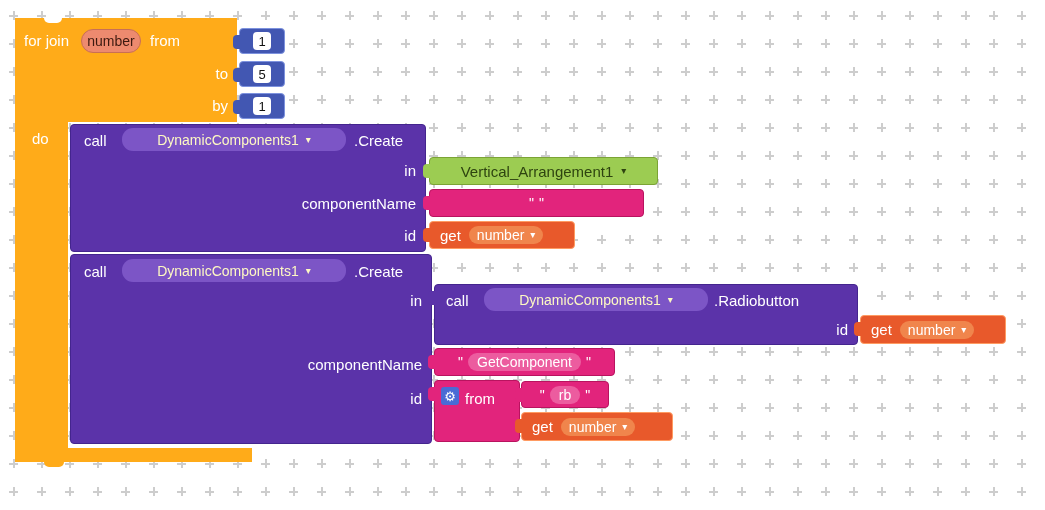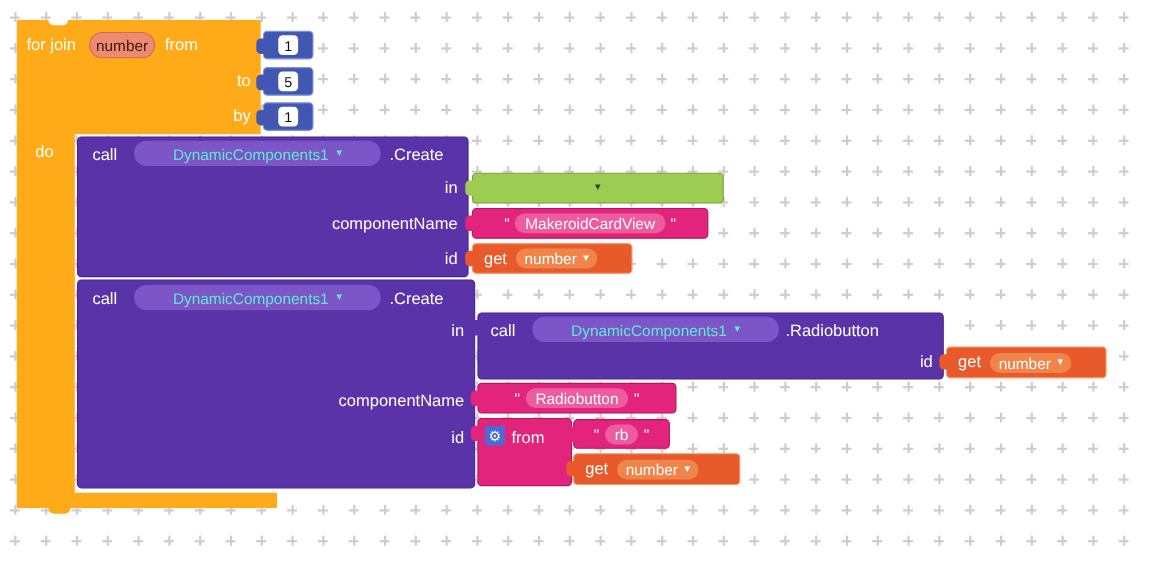--- a/index.html
+++ b/index.html
@@ -23,21 +23,21 @@
 
   
   .num-blk{background:#4257B2;border:1px solid #7D92DE;border-radius:4px;
            display:flex;align-items:center;justify-content:center}
   .num-field{background:#fff;border-radius:4px;width:18px;height:18px;display:flex;
              align-items:center;justify-content:center;font-size:13px;color:#111;cursor:text}
 
   
   .purple-body{background:#5B33A9;border:1px solid #44258E;border-radius:4px}
   .pdrop{position:absolute;box-sizing:border-box;display:flex;align-items:center;justify-content:center;
-         gap:7px;background:#7C55C6;border-radius:11px;color:#5eead4;font-size:14px;cursor:pointer}
+         gap:7px;background:#7C55C6;border-radius:11px;color:#fef9c3;font-size:14px;cursor:pointer}
 
   
   .green-blk{background:#9CCC52;border:1px solid #7BA335;border-radius:4px;color:#2E4410;
              display:flex;align-items:center;justify-content:center;gap:8px;font-size:15px;cursor:pointer}
 
   
   .pink-blk{background:#E2247C;border:1px solid #B9135F;border-radius:4px;color:#fff;
             display:flex;align-items:center;justify-content:center;gap:5px}
   .pink-field{background:#EC5C9F;border-radius:10px;padding:1px 9px;font-size:14px;color:#fff;cursor:text}
   .q{font-size:14px;color:#fff}
@@ -760,27 +760,27 @@
       <span class="arrow">▾</span>
     </div>
     <span class="lbl" style="left:354px;top:131px">.Create</span>
 
     <span class="lbl rlbl" style="left:250px;top:161px;width:166px">in</span>
     <span class="lbl rlbl" style="left:250px;top:194px;width:166px">componentName</span>
     <span class="lbl rlbl" style="left:250px;top:226px;width:166px">id</span>
 
     <div class="abs green-blk" style="left:429px;top:157px;width:229px;height:28px">
       <i class="ltab" style="background:#9CCC52"></i>
+      <span>Vertical_Arrangement1</span>
       <span class="arrow" style="color:#2E4410">▾</span>
     </div>
 
     <div class="abs pink-blk" style="left:429px;top:189px;width:215px;height:28px">
       <i class="ltab" style="background:#E2247C"></i>
       <span class="q">"</span>
-      <span class="pink-field">MakeroidCardView</span>
       <span class="q">"</span>
     </div>
 
     <div class="abs get-blk" style="left:429px;top:221px;width:146px;height:28px">
       <i class="ltab" style="background:#E8592B"></i>
       <span>get</span>
       <span class="get-field">
         <span>number</span>
         <span class="arrow">▾</span>
       </span>
@@ -818,21 +818,21 @@
         <span class="get-field">
           <span>number</span>
           <span class="arrow">▾</span>
         </span>
       </div>
     </div>
 
     <div class="abs pink-blk" style="left:434px;top:348px;width:181px;height:28px">
       <i class="ltab" style="background:#E2247C"></i>
       <span class="q">"</span>
-      <span class="pink-field">Radiobutton</span>
+      <span class="pink-field">GetComponent</span>
       <span class="q">"</span>
     </div>
 
     <div>
       <div class="abs" style="left:434px;top:380px;width:86px;height:62px;background:#E2247C;
                               border:1px solid #B9135F;border-radius:4px">
         <i class="ltab" style="background:#E2247C"></i>
         <div class="gear" style="left:6px;top:6px;width:18px;height:18px">⚙</div>
         <span class="lbl" style="left:30px;top:8px">from</span>
       </div>

